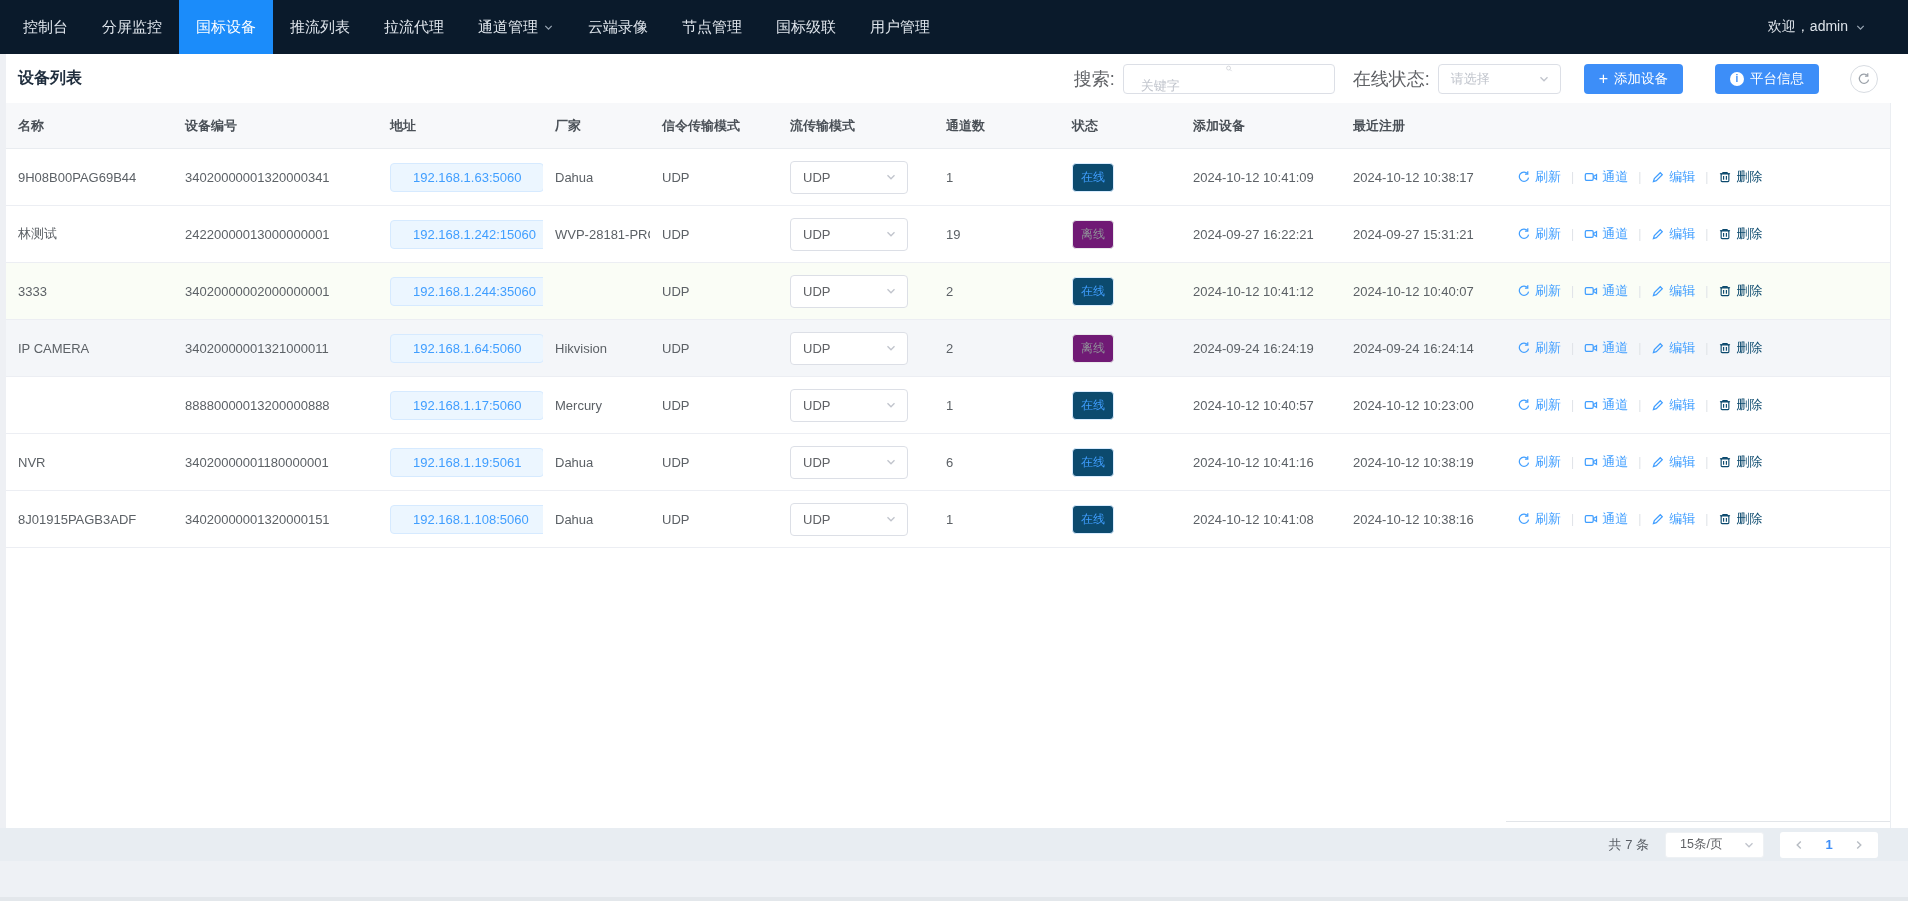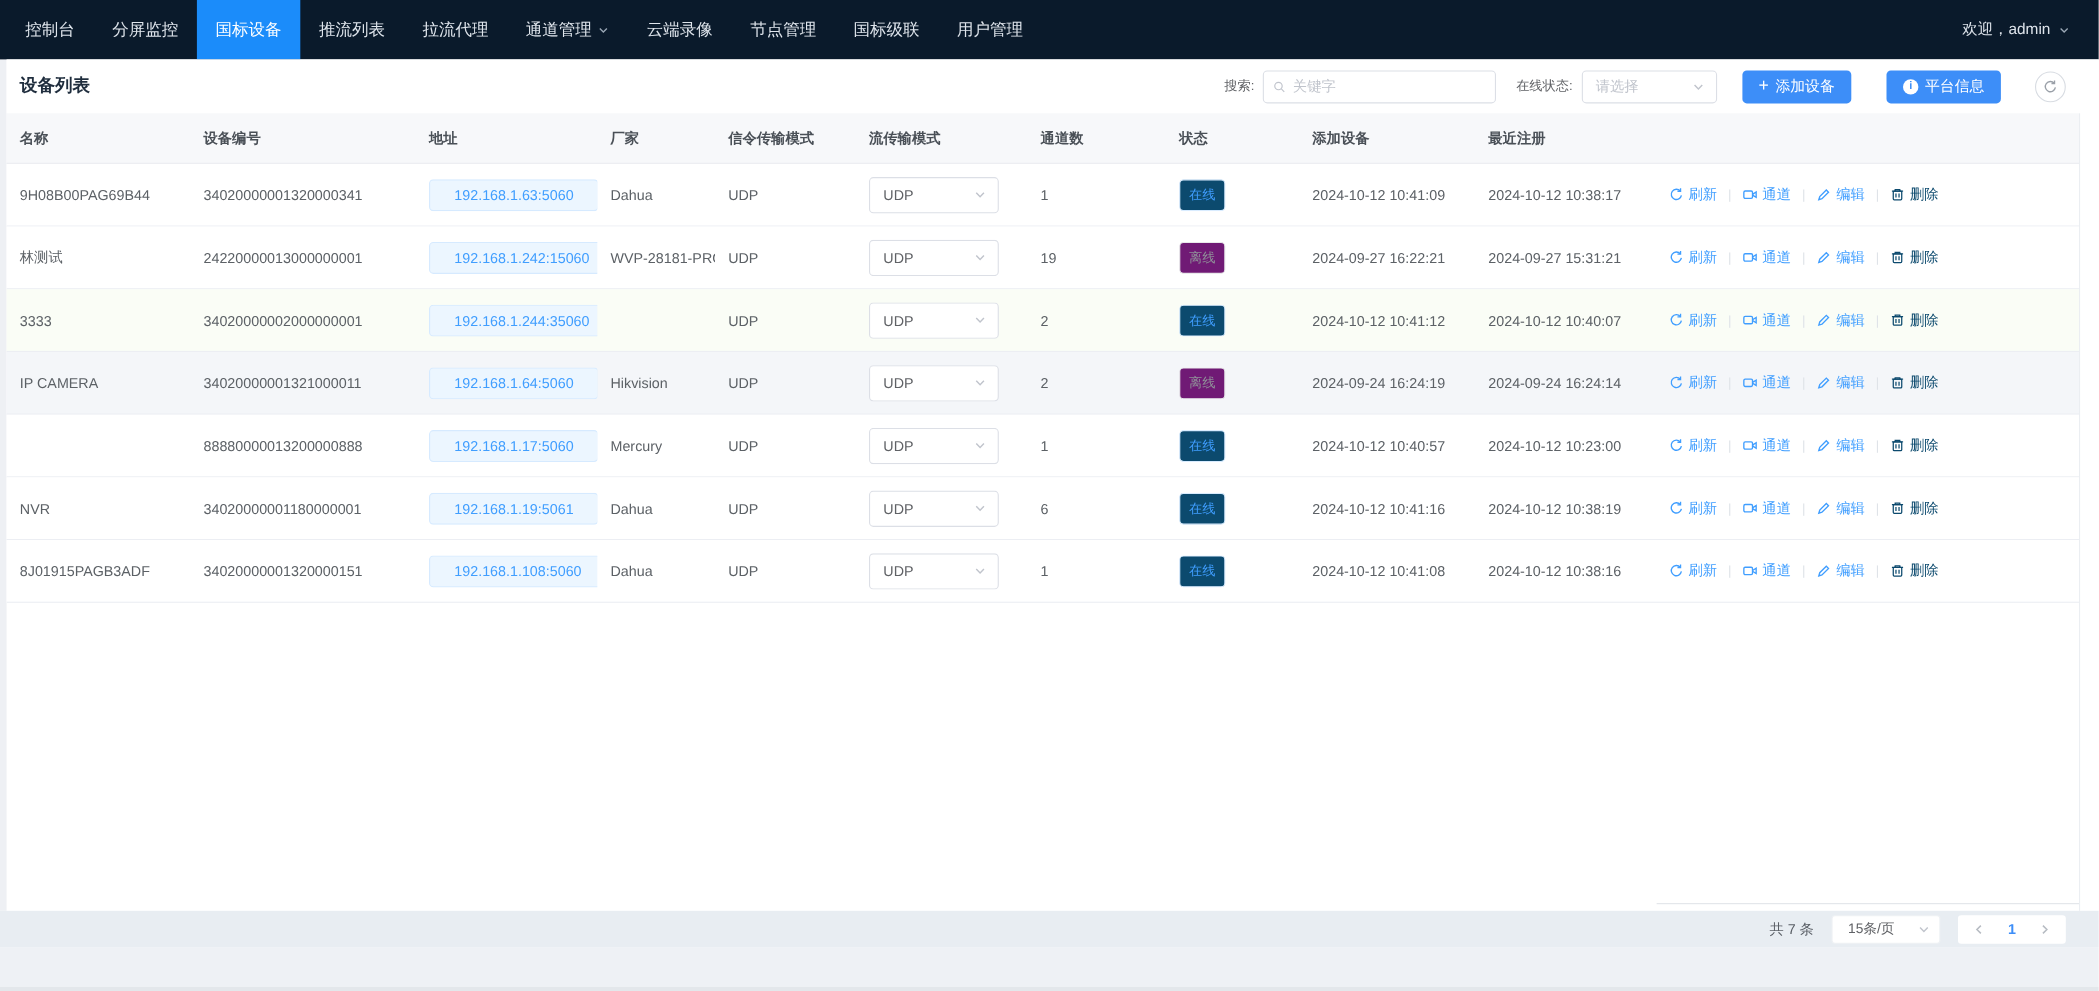--- a/index.html
+++ b/index.html
@@ -20,35 +20,36 @@
   }
   .nav-items { display:flex; align-items:stretch; padding-left:6px; }
   .nav-item {
     display:flex; align-items:center; gap:5px; padding:0 17px;
     color:#dfe5ec; font-size:15px; cursor:pointer; white-space:nowrap;
   }
   .nav-item.active { background:#1b8cfa; color:#ffffff; }
   .nav-item .chev { color:#9aa7b5; }
   .nav-right {
     margin-left:auto; display:flex; align-items:center; gap:7px;
-    padding-right:26px; color:#dde3ea; font-size:14px; cursor:pointer;
+    padding-right:42px; color:#dde3ea; font-size:14px; cursor:pointer;
   }
 
   
   .toolbar {
     position:absolute; top:54px; left:6px; right:0; height:49px;
     background:#fff; display:flex; align-items:center; padding:0 30px 0 12px;
   }
   .page-title { font-size:16px; font-weight:700; color:#1f2d3d; }
   .toolbar-right { margin-left:auto; display:flex; align-items:center; }
-  .tb-label { font-size:12px; color:#606266; margin-right:8px; white-space:nowrap; }
+  .tb-label { font-size:18px; color:#606266; margin-right:8px; white-space:nowrap; }
   .search-box {
     width:212px; height:30px; border:1px solid #dcdfe6; border-radius:4px;
     display:flex; align-items:center; background:#fff; padding:0 8px; gap:6px;
     margin-right:18px;
+    flex-direction:column;
   }
   .search-box input {
     border:none; outline:none; flex:1; font-size:13px; color:#606266;
     font-family:inherit; background:transparent;
   }
   .search-box input::placeholder { color:#c0c4cc; }
   .select {
     background:#fff; border:1px solid #dcdfe6; border-radius:4px;
     display:inline-flex; align-items:center; justify-content:space-between;
     color:#606266; cursor:pointer;

